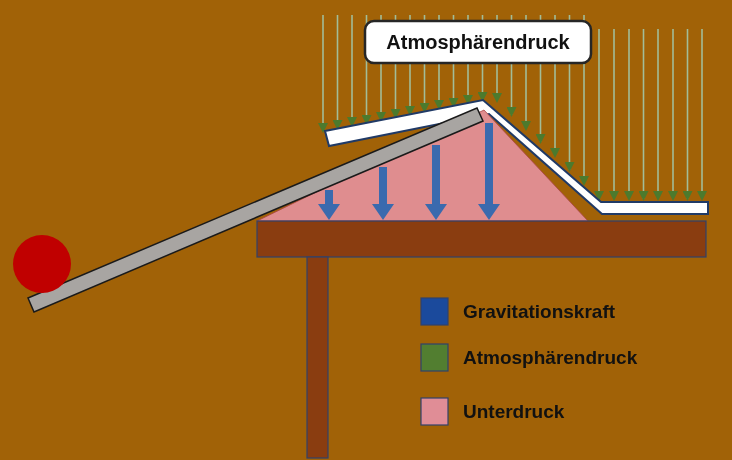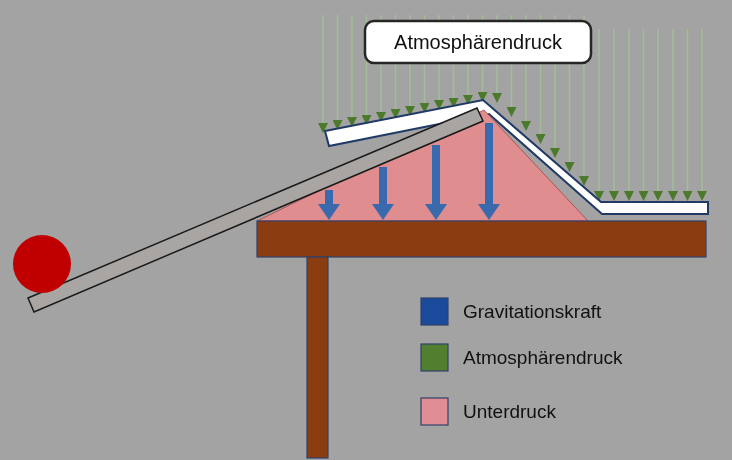--- a/index.html
+++ b/index.html
@@ -1,17 +1,17 @@
 <!DOCTYPE html>
 <html><head>
 <meta charset="utf-8">
 <style>
   html,body{margin:0;padding:0;background:#fff;}
-  .stage{position:relative;width:732px;height:460px;background:#a3a3a3;overflow:hidden;
-         font-family:"Liberation Sans",sans-serif;}
+  .stage{position:relative;width:732px;height:460px;background:#a16207;overflow:hidden;
+         font-family:"Liberation Sans",sans-serif;font-weight:bold;}
   svg text{font-family:"Liberation Sans",sans-serif;fill:#111;}
   .label-box-text{font-size:20px;}
   .legend-text{font-size:19px;}
 </style>
 </head>
 <body>
 
 <div class="stage">
 <svg width="732" height="460" viewBox="0 0 732 460" xmlns="http://www.w3.org/2000/svg">
   <defs>

